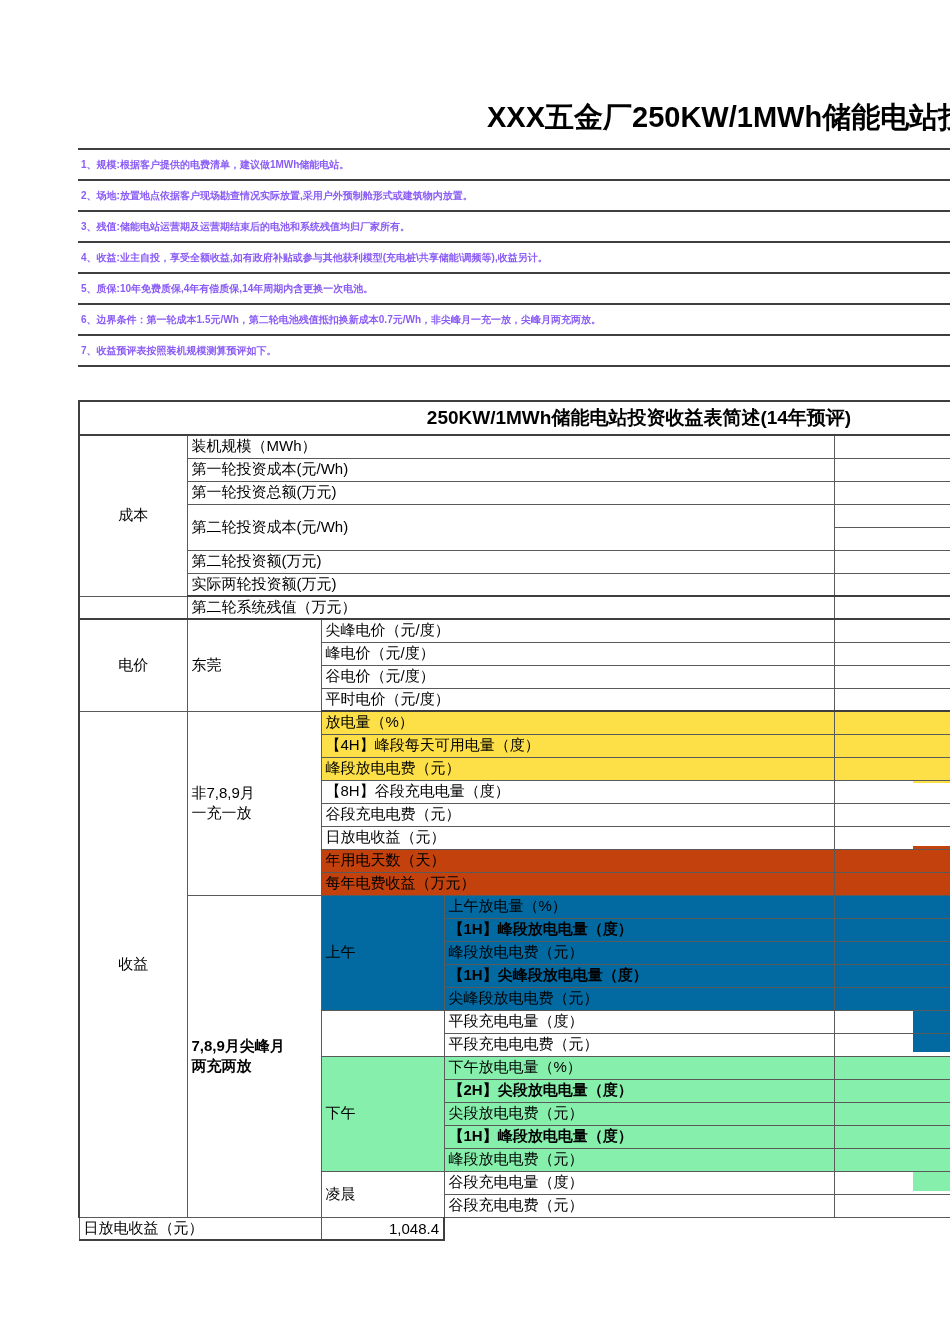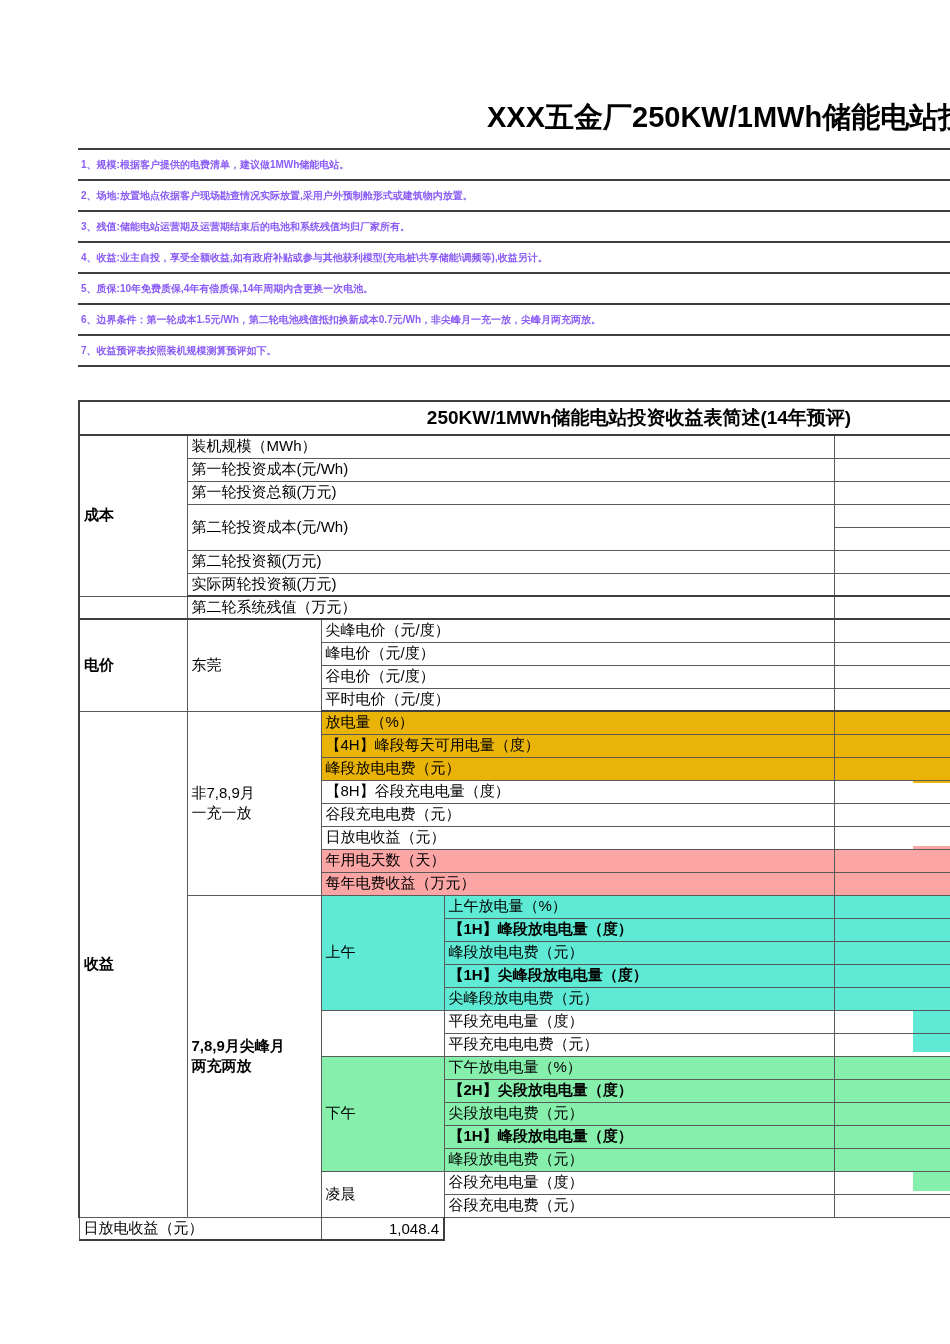--- a/index.html
+++ b/index.html
@@ -64,38 +64,38 @@
     box-sizing:border-box;
     white-space:nowrap;
     overflow:hidden;
   }
   .tbl-title td{
     border:2px solid #3f3f3f;
     text-align:center;
     font-size:19px;font-weight:bold;
     height:34px;
   }
-  .grp{font-size:16px;font-weight:bold;}
+  .grp{text-align:center;font-size:16px;}
   .sub{font-size:15px;}
   .lbl{text-align:left;}
   .lbl-left{text-align:left;}
   .val{text-align:right;font-weight:normal;padding-right:6px;}
   .val-c{text-align:center;}
   .bold{font-weight:bold;}
 
   
   .thickb{border-bottom:2px solid #3f3f3f !important;}
   .thickt{border-top:2px solid #3f3f3f !important;}
   .thickl{border-left:2px solid #3f3f3f !important;}
   .thickr{border-right:2px solid #3f3f3f !important;}
 
   
-  .fill-lav{background:#eab308;}
-  .fill-blue{background:#fca5a5;}
-  .fill-green{background:#5eead4;}
+  .fill-lav{background:#fde047;}
+  .fill-blue{background:#c2410c;}
+  .fill-green{background:#0369a1;}
   .fill-teal{background:#86efac;}
 
   
   .bleed{position:absolute;left:913px;width:300px;}
 </style>
 </head>
 <body>
 
 <div class="sheet-clip">
 

